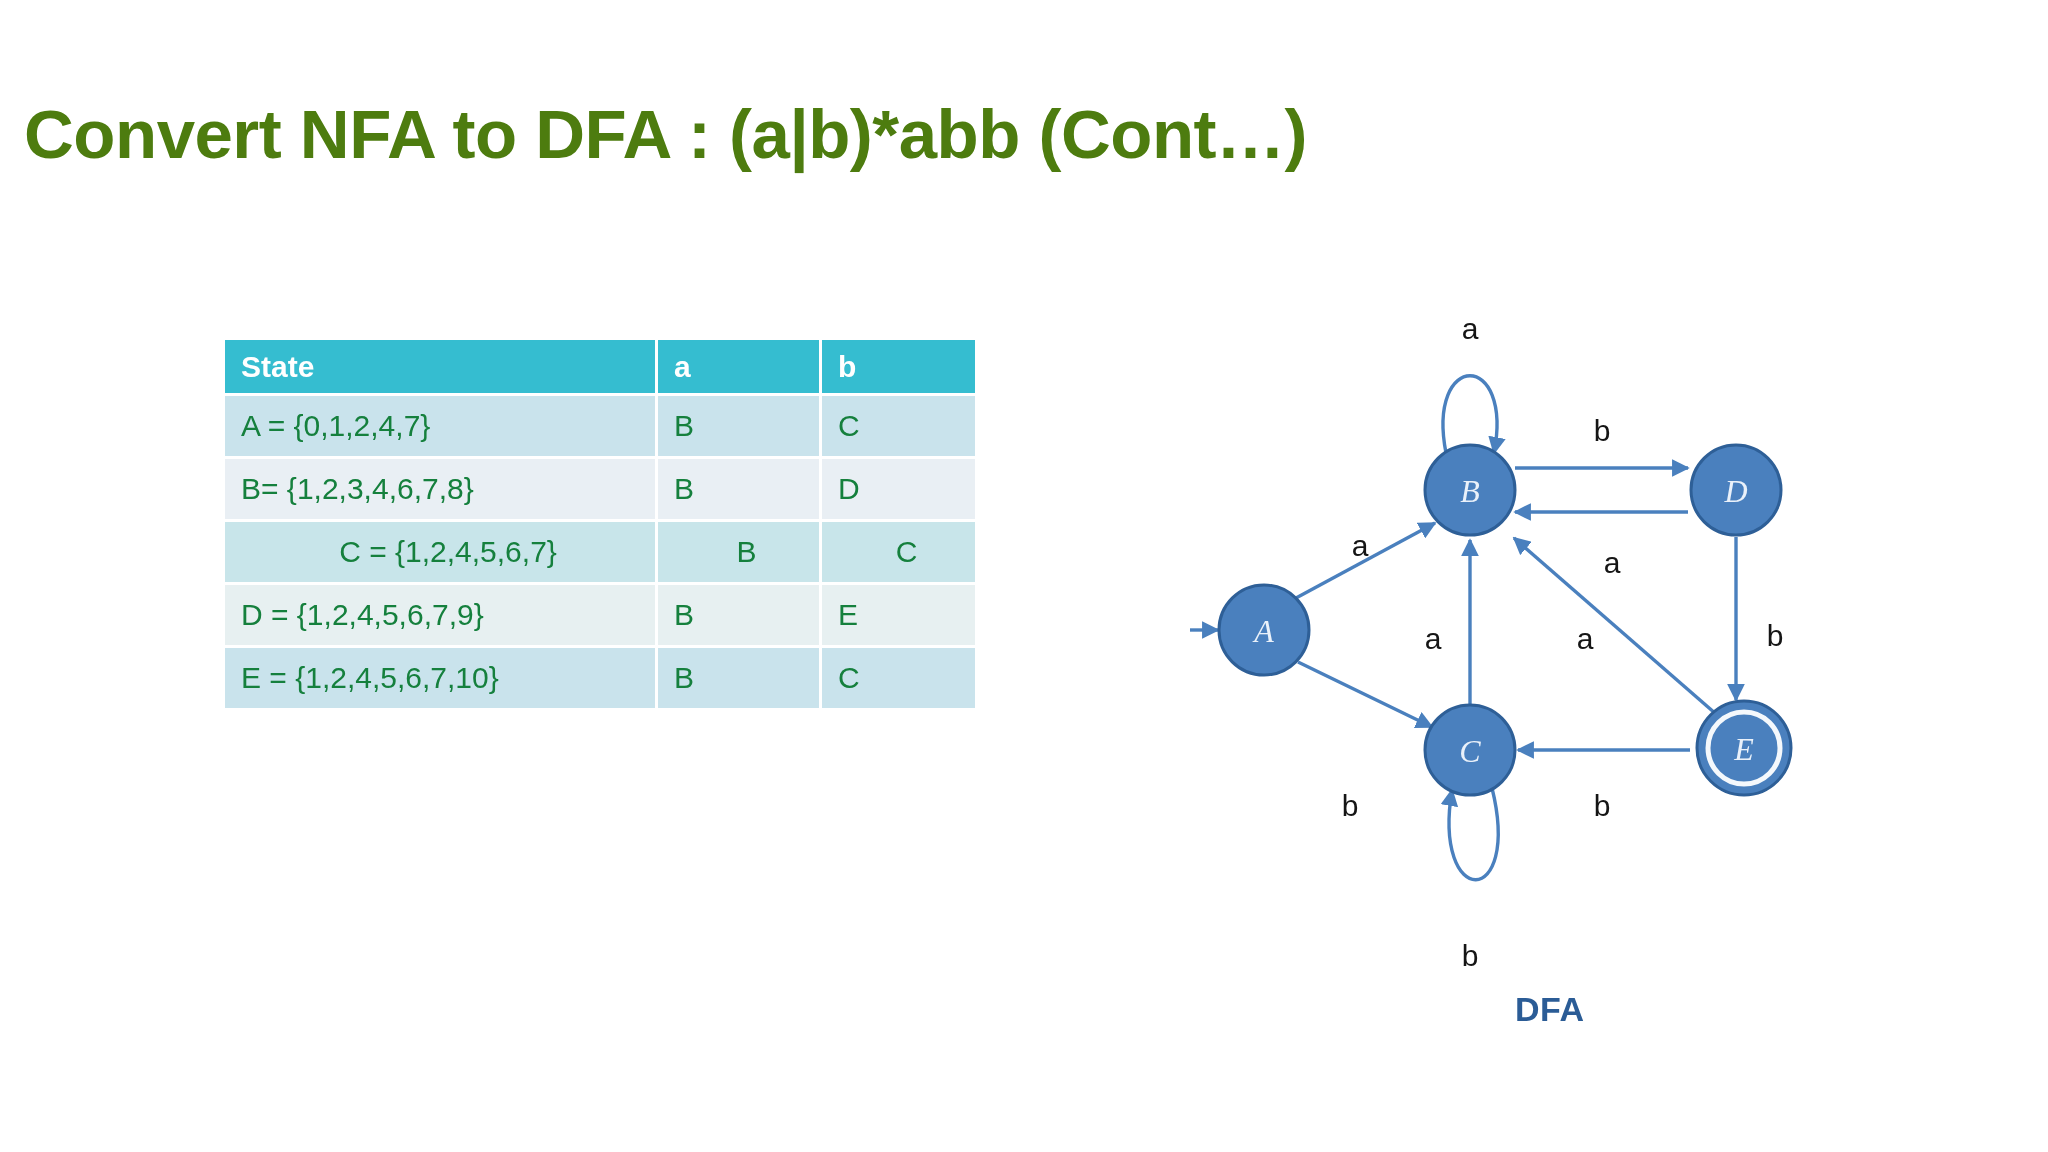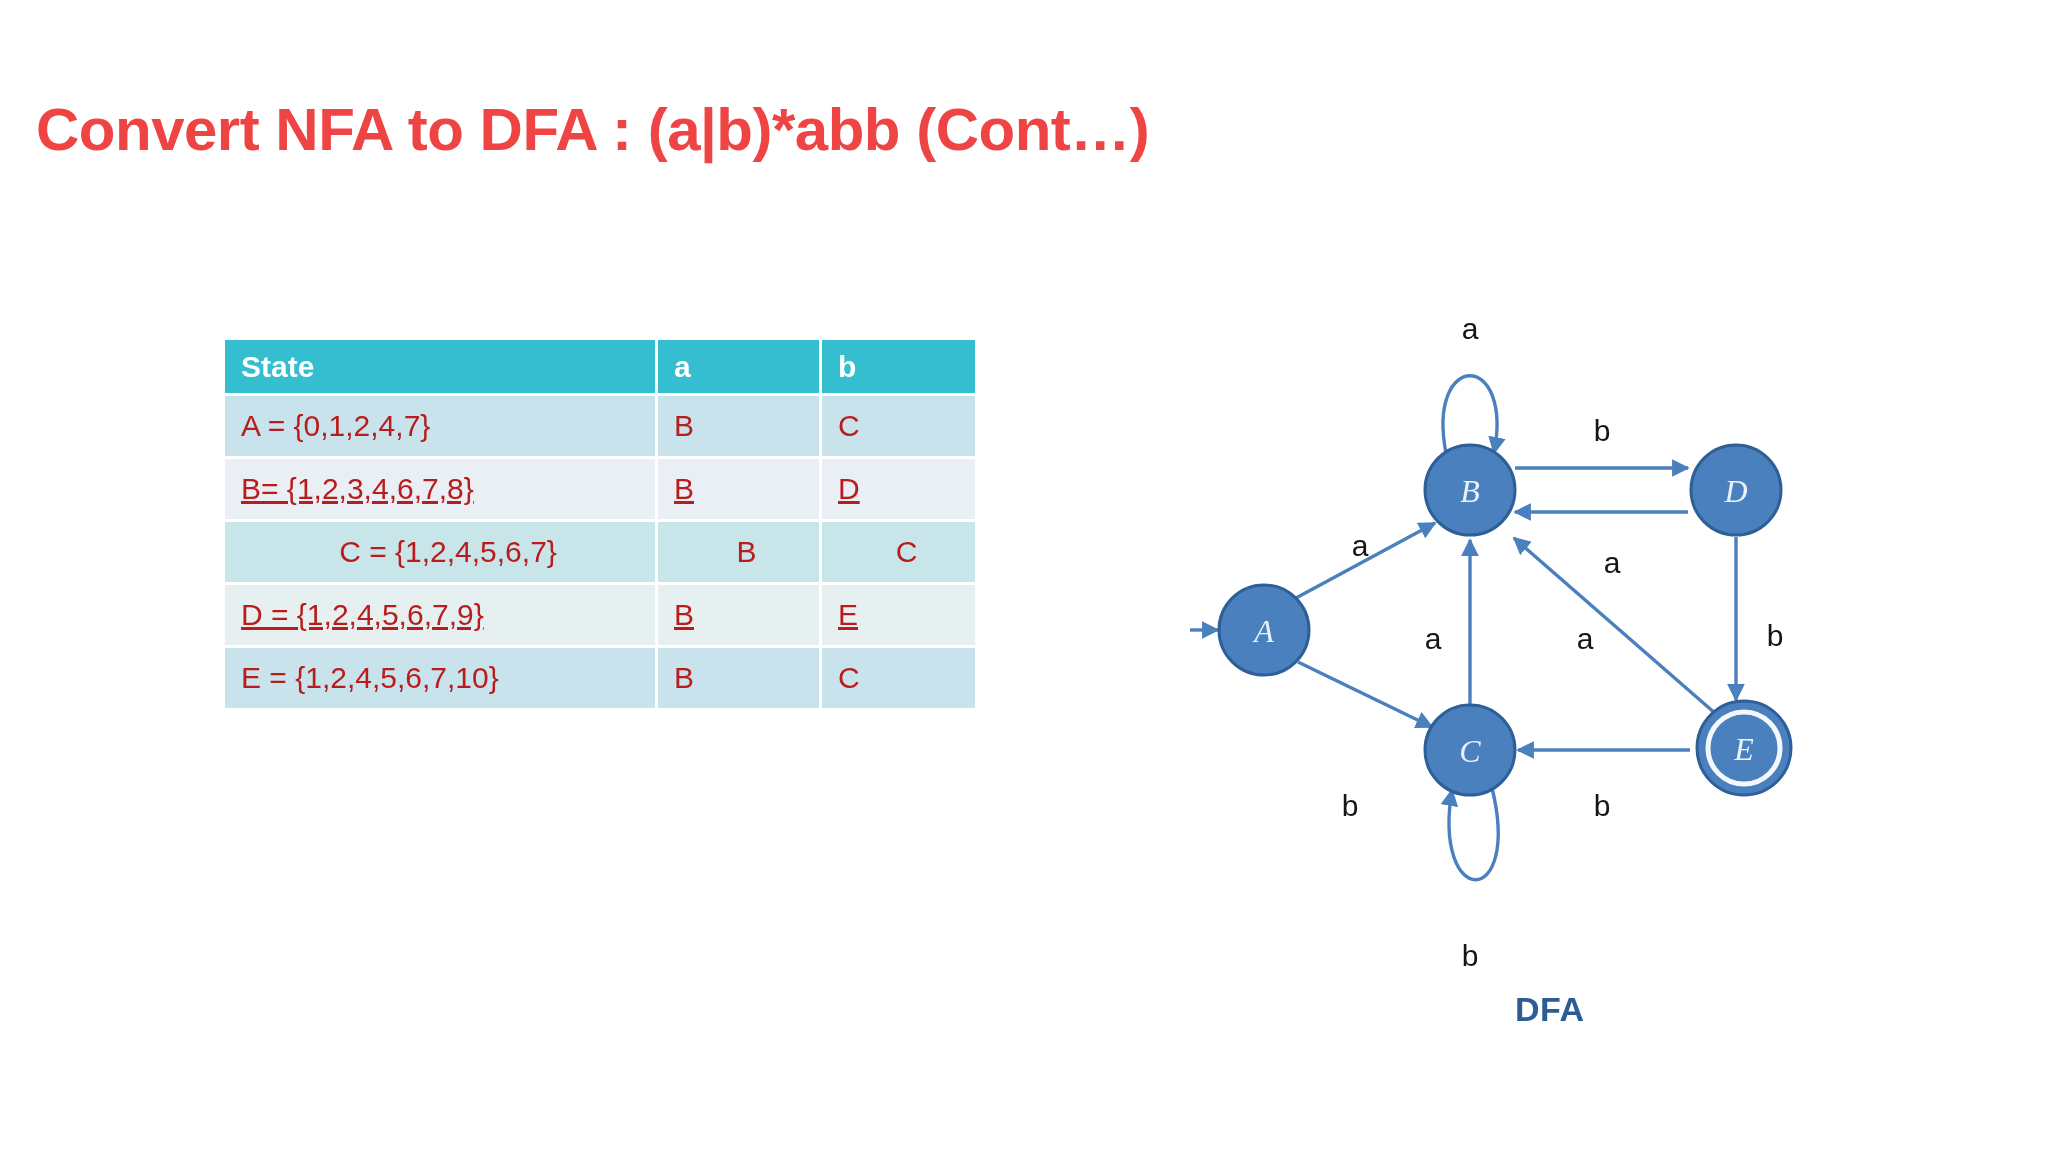--- a/index.html
+++ b/index.html
@@ -11,25 +11,25 @@
     width: 2048px;
     height: 1152px;
     position: relative;
     overflow: hidden;
     font-family: "Liberation Sans", sans-serif;
   }
 
   
   #slide-title {
     position: absolute;
-    left: 36px;
+    left: 24px;
     top: 95px;
-    font-size: 60px;
+    font-size: 69px;
     font-weight: bold;
-    color: #ef4444;
+    color: #4d7c0f;
     letter-spacing: -0.5px;
     white-space: nowrap;
   }
 
   
   #transition-table {
     position: absolute;
     left: 225px;
     top: 340px;
     width: 750px;
@@ -52,25 +52,25 @@
 
   #transition-table thead th {
     background: #35BDD0;
     color: #ffffff;
     font-size: 30px;
     font-weight: bold;
     height: 56px;
   }
   #transition-table tbody td {
     font-size: 30px;
-    color: #b91c1c;
+    color: #15803d;
     font-weight: normal;
   }
   #transition-table tbody tr.row-odd td  { background: #C9E3EC; }
-  #transition-table tbody tr.row-even td { background: #E9EFF4; text-decoration: underline; }
+  #transition-table tbody tr.row-even td { background: #E9EFF4; }
   #transition-table tbody tr.row-odd.row-tint td { background: #C8E5EA; text-align: center; }
   #transition-table tbody tr.row-even.row-tint td { background: #E7F0F1; }
 
   .col-state { width: 433px; }
   .col-a     { width: 164px; }
   .col-b     { width: 153px; }
 
   
   #dfa-diagram {
     position: absolute;

